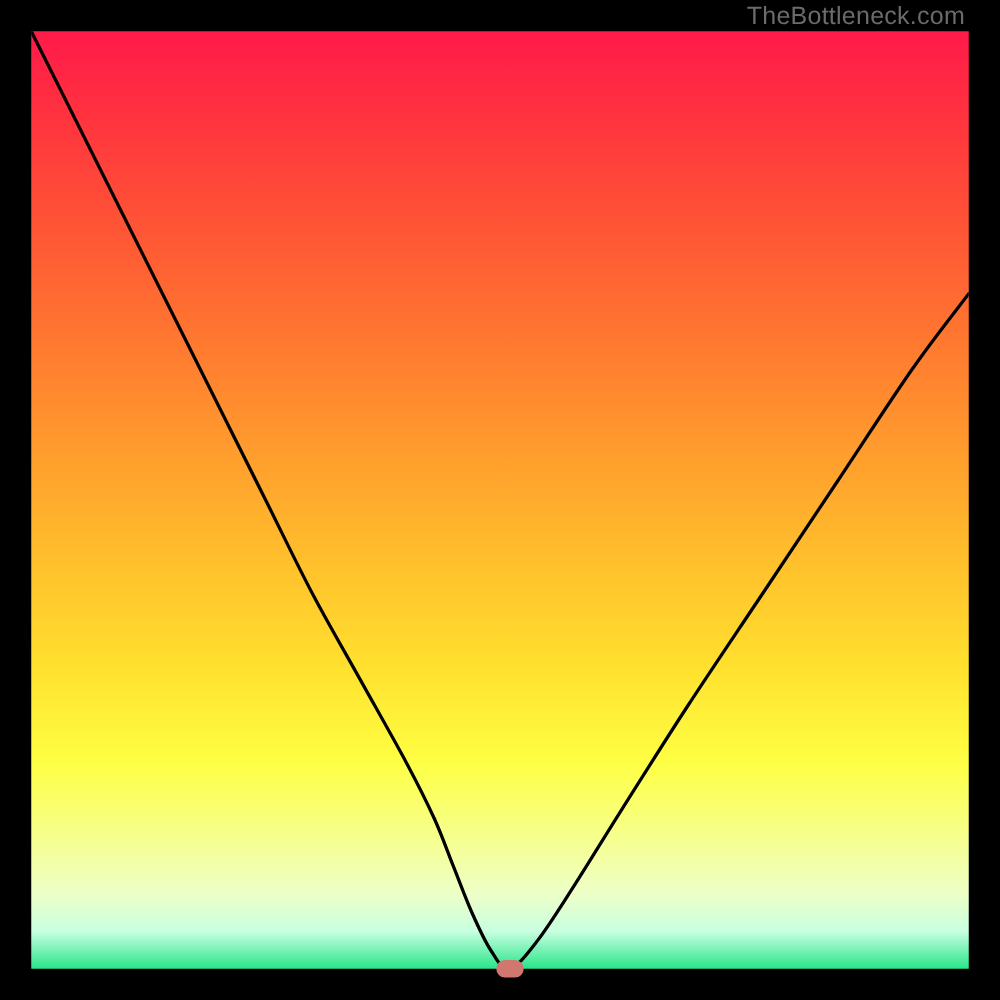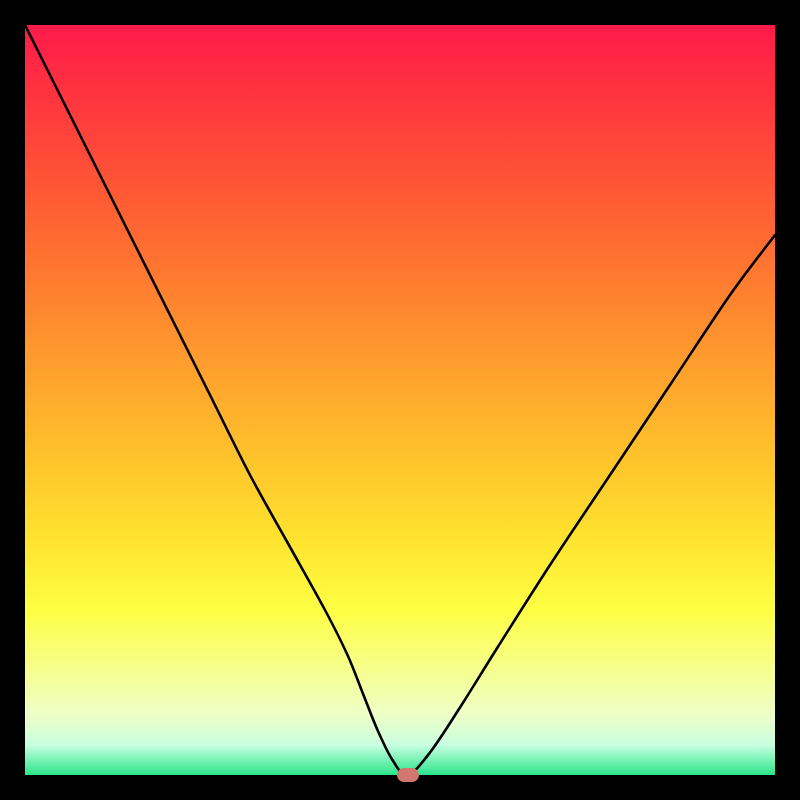--- a/index.html
+++ b/index.html
@@ -54,19 +54,20 @@
     height: 14px;
     border-radius: 7px;
     background: #d1776f;
     transform: translate(-50%, -50%);
   }
 </style>
 </head>
 <body>
 
 <div class="frame">
+  <div class="watermark">TheBottleneck.com</div>
   <div class="plot-area">
     <svg class="curve" viewBox="0 0 750 750" preserveAspectRatio="none">
       <path id="curve-path" fill="none" stroke="#000" stroke-width="2.6" stroke-linejoin="round" stroke-linecap="round" d="M 0.00 0.00 C 6.25 12.50, 25.00 50.00, 37.50 75.00 C 50.00 100.00, 62.50 125.00, 75.00 150.00 C 87.50 175.00, 100.00 200.00, 112.50 225.00 C 125.00 250.00, 137.50 275.00, 150.00 300.00 C 162.50 325.00, 175.00 350.00, 187.50 375.00 C 200.00 400.00, 212.50 426.25, 225.00 450.00 C 237.50 473.75, 250.00 495.00, 262.50 517.50 C 275.00 540.00, 290.00 566.25, 300.00 585.00 C 310.00 603.75, 316.25 616.25, 322.50 630.00 C 328.75 643.75, 332.50 655.00, 337.50 667.50 C 342.50 680.00, 347.50 693.75, 352.50 705.00 C 357.50 716.25, 362.50 727.50, 367.50 735.00 C 372.50 742.50, 376.25 751.25, 382.50 750.00 C 388.75 748.75, 396.25 738.75, 405.00 727.50 C 413.75 716.25, 423.75 700.00, 435.00 682.50 C 446.25 665.00, 457.50 646.25, 472.50 622.50 C 487.50 598.75, 506.25 568.75, 525.00 540.00 C 543.75 511.25, 565.00 480.00, 585.00 450.00 C 605.00 420.00, 625.00 390.00, 645.00 360.00 C 665.00 330.00, 687.50 295.00, 705.00 270.00 C 722.50 245.00, 742.50 220.00, 750.00 210.00"></path>
     </svg>
     <div id="marker" class="marker" style="left: 382.5px; top: 750px; background: rgb(209, 119, 111);"></div>
   </div>
 </div>
 
 </body></html>

